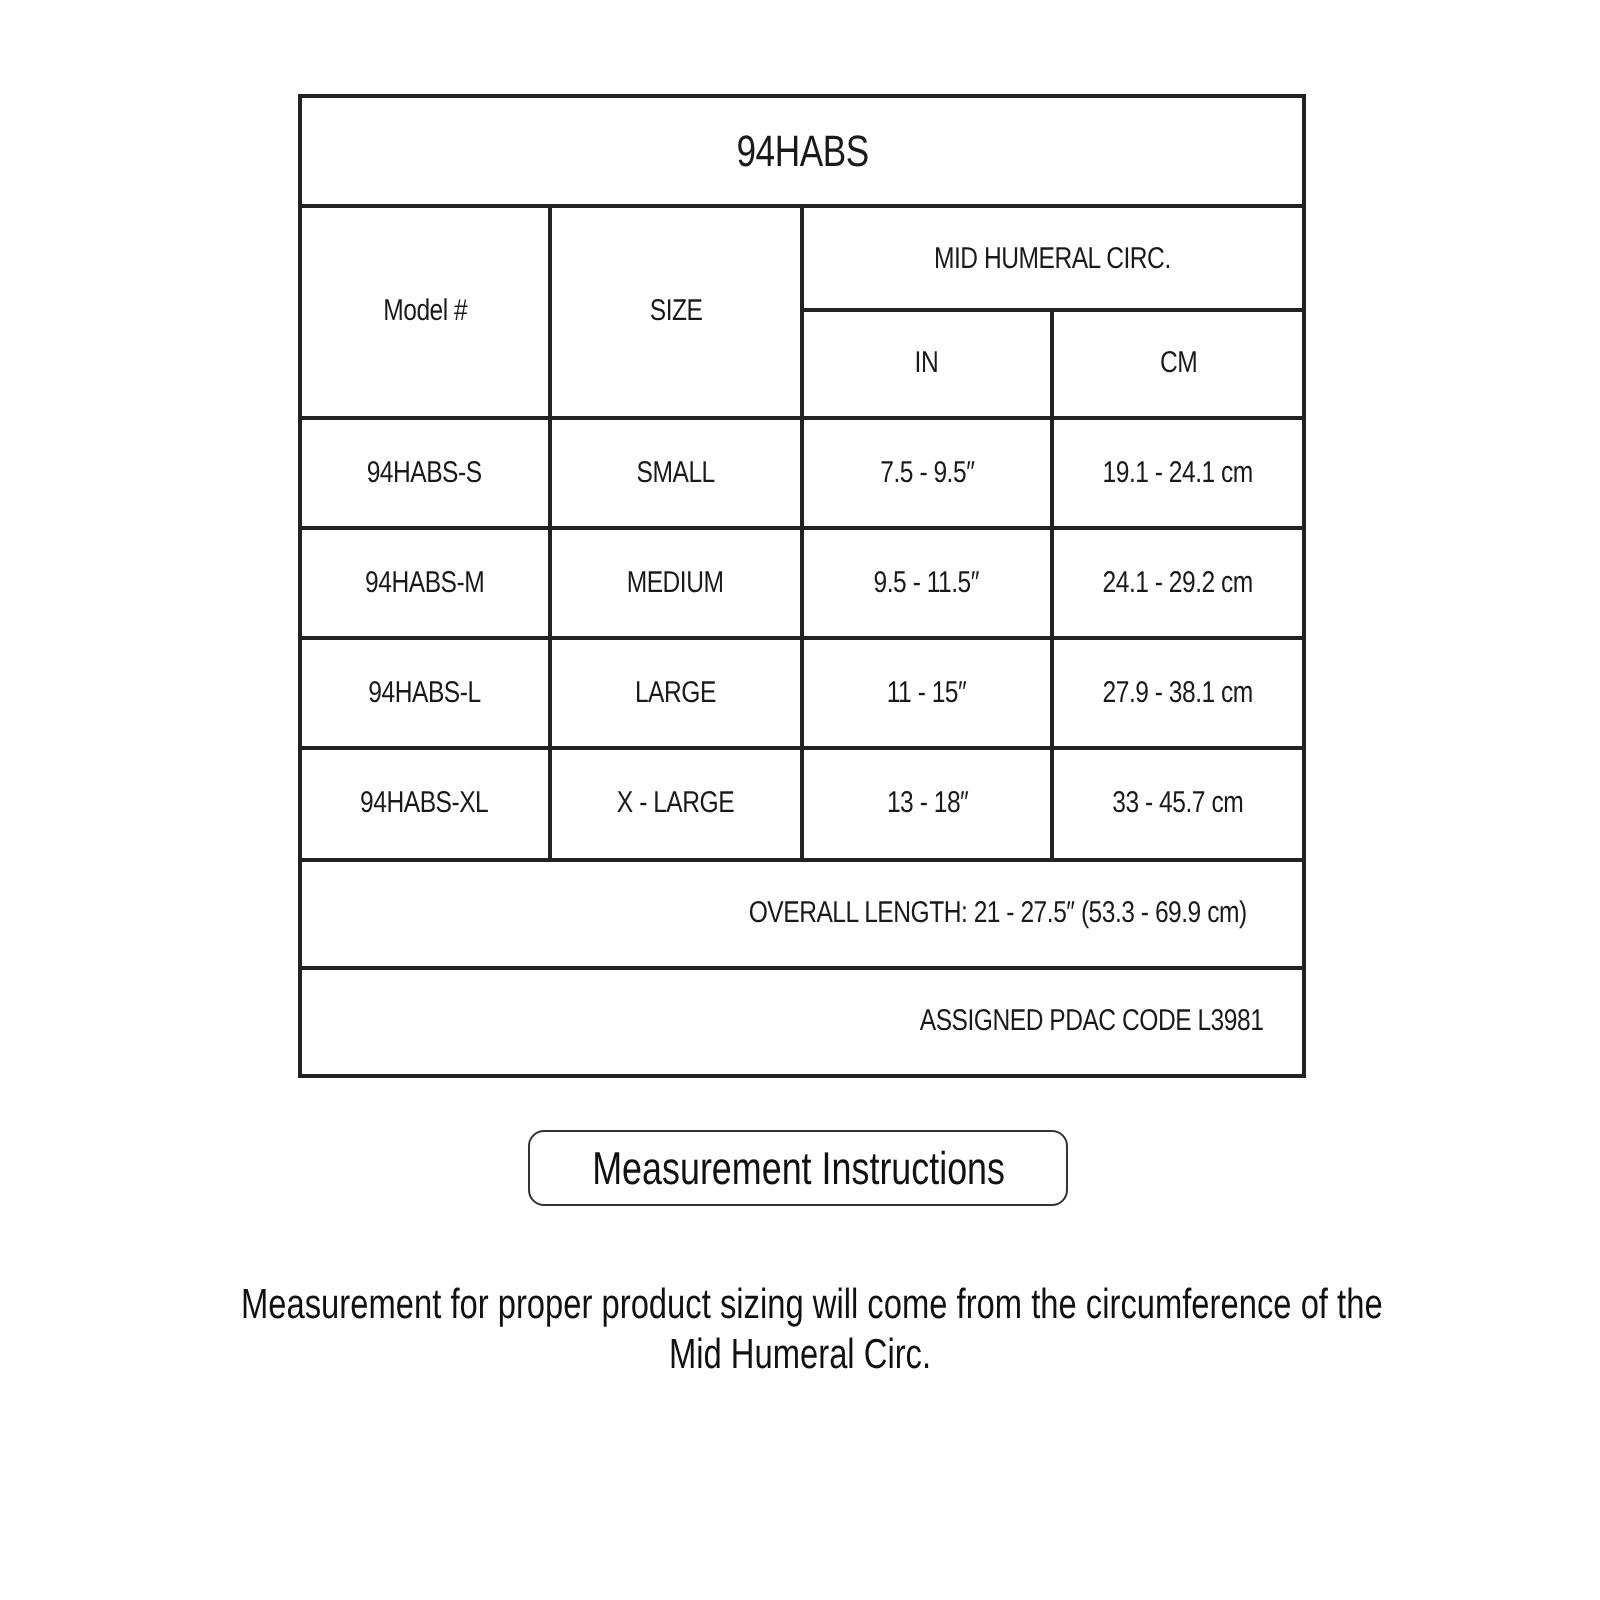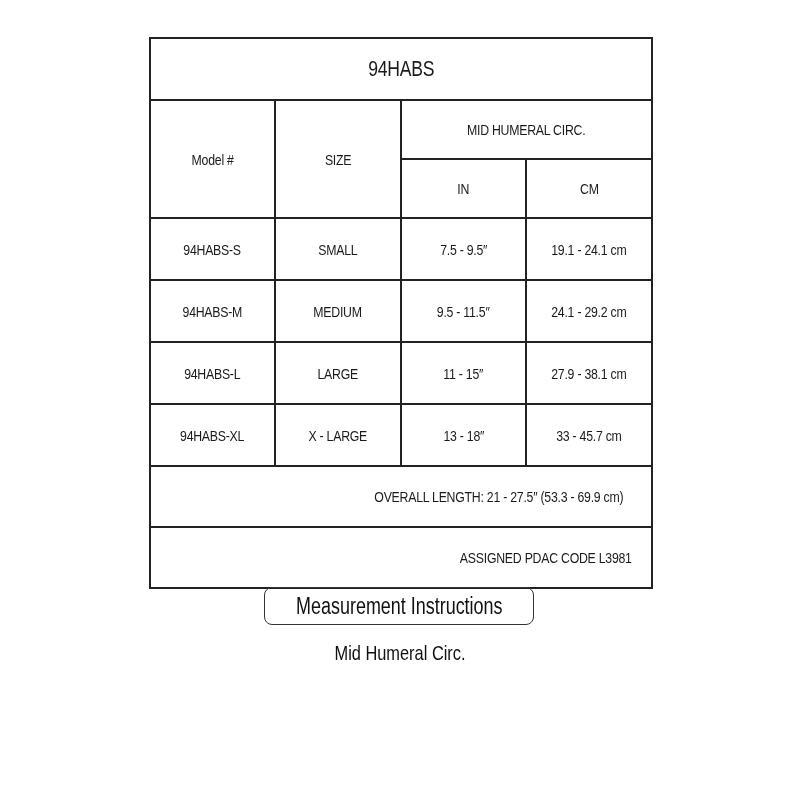--- a/index.html
+++ b/index.html
@@ -1,32 +1,32 @@
 <!DOCTYPE html>
 <html><head>
 <meta charset="utf-8">
 <style>
   html, body { margin:0; padding:0; background:#ffffff; }
   body { width:800px; height:800px; position:relative; overflow:hidden;
          font-family:"Liberation Sans Narrow","Liberation Sans", sans-serif; color:#1a1a1a; }
   table.size-chart {
-    position:absolute; left:149px; top:37px; width:502px; height:552px;
+    position:absolute; left:149px; top:47px; width:502px; height:492px;
     border-collapse:collapse; border:2px solid #222; table-layout:fixed;
   }
   .size-chart td { border:2px solid #222; text-align:center; vertical-align:middle; padding:0;
                    font-size:15px; letter-spacing:-0.3px; }
   .size-chart td .t { display:inline-block; transform:scaleX(0.82); white-space:nowrap; }
   .title-cell { height:51px; font-size:22px !important; }
   .title-cell .t { transform:scaleX(0.8) !important; }
   .hdr-top { height:50px; }
   .hdr-sub { height:51px; }
   .data-row td { height:51px; }
   .foot td { height:50px;text-align:right; }
   .instr-box {
-    position:absolute; left:264px; top:587px; width:270px; height:38px;
+    position:absolute; left:264px; top:565px; width:270px; height:38px;
     border:1.5px solid #333; border-radius:8px; box-sizing:border-box;
     display:flex; align-items:center; justify-content:center;
   }
   .instr-box .t { display:inline-block; font-size:23px; transform:scaleX(0.78); white-space:nowrap; color:#111; }
   .instr-text {
     position:absolute; left:40px; top:640px; width:720px; text-align:center;
     font-size:21px; line-height:25px; color:#111;
   }
   .instr-text .t { display:inline-block; transform:scaleX(0.78); transform-origin:center; white-space:nowrap; }
 </style>
@@ -84,14 +84,15 @@
     <td colspan="4"><span class="t">ASSIGNED PDAC CODE L3981</span></td>
   </tr>
 </tbody>
   </table>
 
 <div class="instr-box">
   <span class="t">Measurement Instructions</span>
 </div>
 
 <div class="instr-text">
+  <div><span class="t">Measurement for proper product sizing will come from the circumference of the</span></div>
   <div><span class="t">Mid Humeral Circ.</span></div>
 </div>
 
 </body></html>

